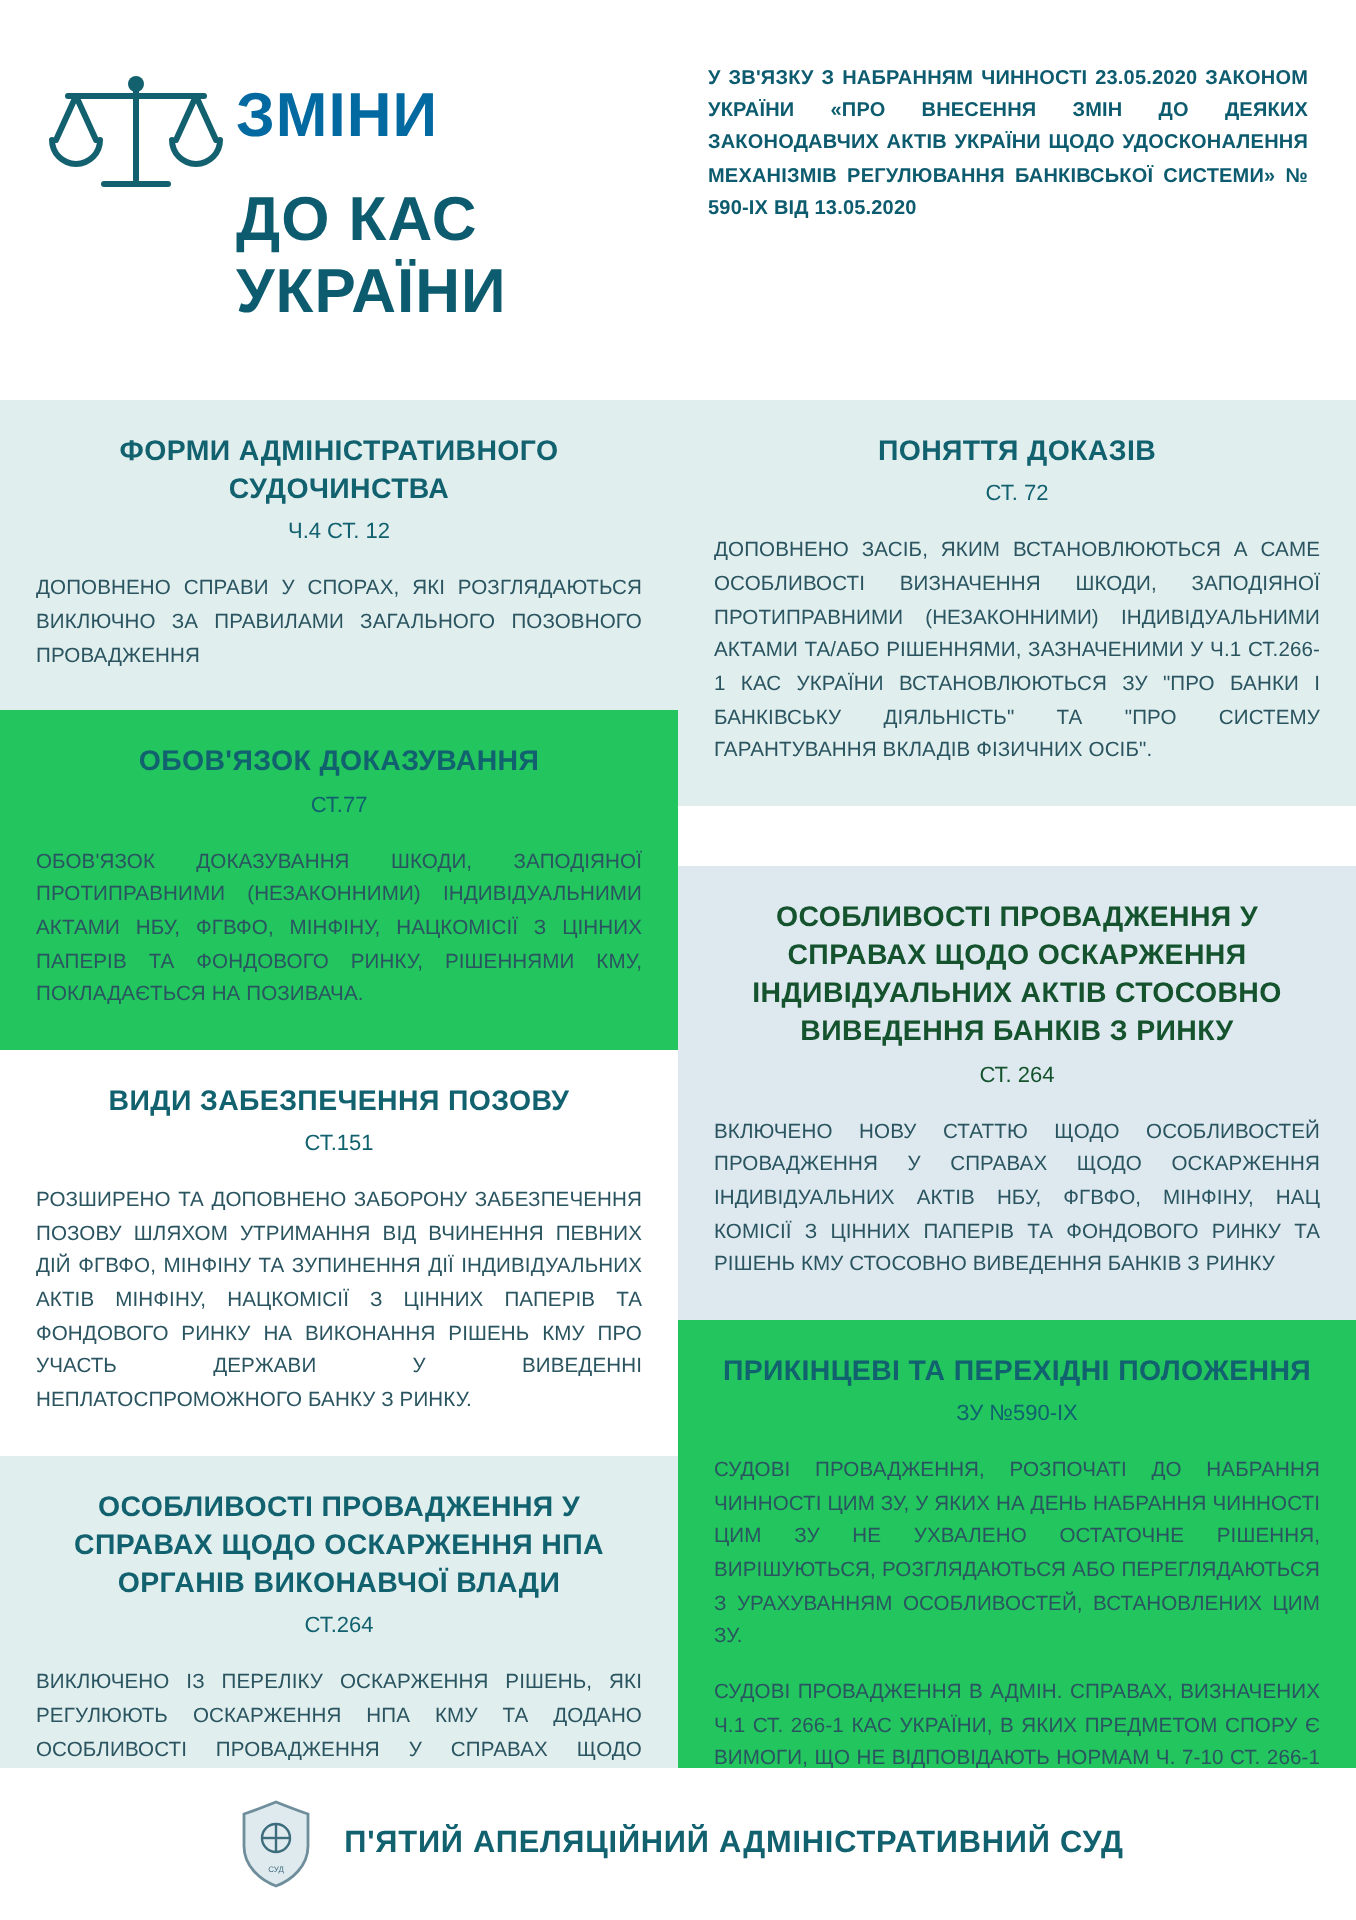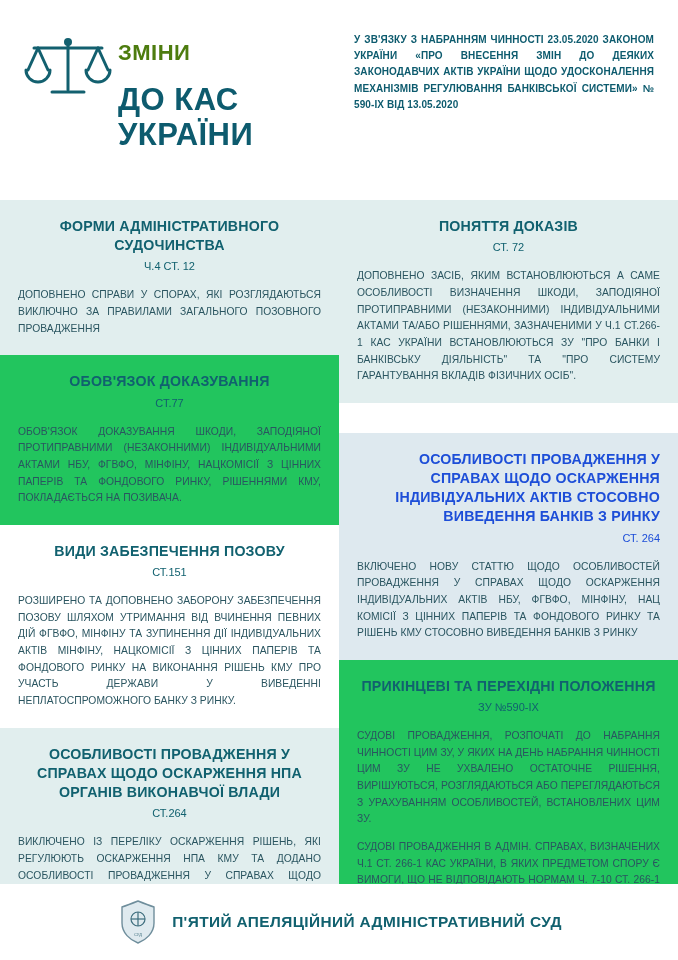--- a/index.html
+++ b/index.html
@@ -34,22 +34,22 @@
     width: 88px;
     flex: none;
     padding-top: 2px;
   }
   .logo-scales svg { display: block; }
   .title-block {
     padding-left: 6px;
     padding-top: 6px;
   }
   .title-main {
-    color: #4d7c0f;
-    font-size: 22px;
+    color: #0369a1;
+    font-size: 31px;
     font-weight: bold;
     letter-spacing: 0.5px;
     line-height: 1.16;
   }
   .title-sub {
     color: #0d5b6e;
     font-size: 31px;
     font-weight: bold;
     letter-spacing: 0.5px;
     line-height: 1.16;
@@ -115,21 +115,21 @@
 
   .theme-pink { background: #22c55e; }
   .theme-pink .card-head h3, .theme-pink .card-head .art { color: #11616f; }
   .theme-pink .card-body p { color: #2a5560; }
 
   .theme-white { background: #ffffff; }
   .theme-white .card-head h3, .theme-white .card-head .art { color: #11616f; }
   .theme-white .card-body p { color: #2a5560; }
 
   .theme-blue { background: #dee9ef; }
-  .theme-blue .card-head h3, .theme-blue .card-head .art { color: #1d4ed8; text-align: right; }
+  .theme-blue .card-head h3, .theme-blue .card-head .art { color: #14532d; }
   .theme-blue .card-body p { color: #2a5560; }
 
   .spacer-white { background: #ffffff; }
 
   
   .footer {
     position: absolute;
     left: 0; bottom: 0;
     width: 678px;
     height: 76px;

